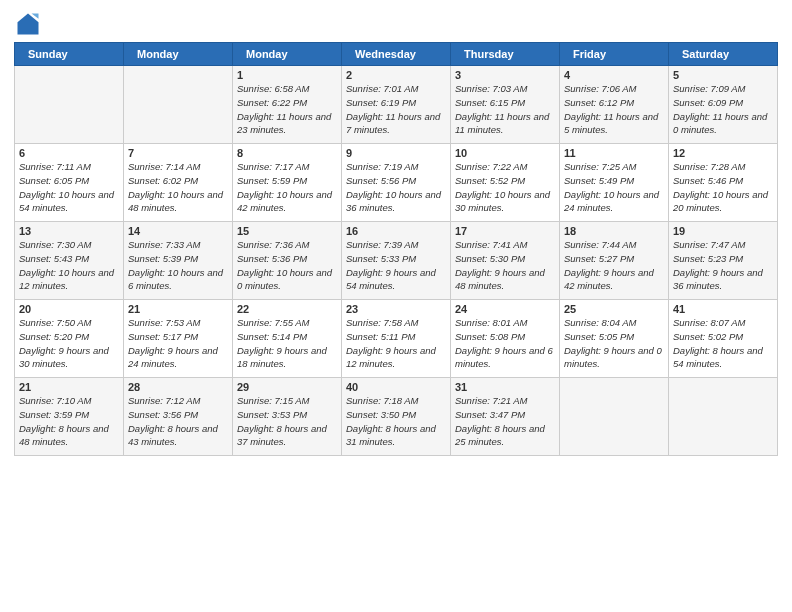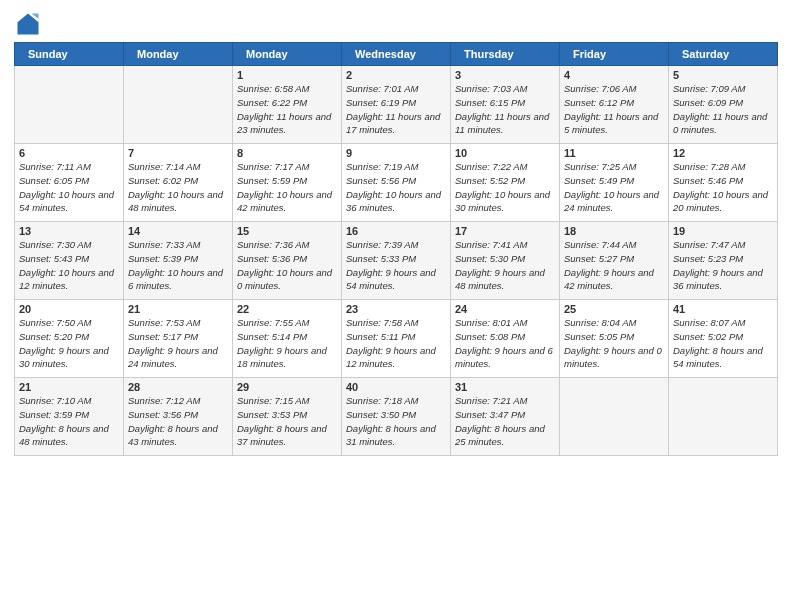--- a/index.html
+++ b/index.html
@@ -127,21 +127,21 @@
     <tbody id="calendar-body">
     <tr>
           <td></td>
           <td></td>
           <td>
             <span class="day-number">1</span>
             <div class="day-info"><span>Sunrise: 6:58 AM</span><br><span>Sunset: 6:22 PM</span><br><span>Daylight: 11 hours and 23 minutes.</span></div>
           </td>
           <td>
             <span class="day-number">2</span>
-            <div class="day-info"><span>Sunrise: 7:01 AM</span><br><span>Sunset: 6:19 PM</span><br><span>Daylight: 11 hours and 17 minutes.</span></div>
+            <div class="day-info"><span>Sunrise: 7:01 AM</span><br><span>Sunset: 6:19 PM</span><br><span>Daylight: 11 hours and 7 minutes.</span></div>
           </td>
           <td>
             <span class="day-number">3</span>
             <div class="day-info"><span>Sunrise: 7:03 AM</span><br><span>Sunset: 6:15 PM</span><br><span>Daylight: 11 hours and 11 minutes.</span></div>
           </td>
           <td>
             <span class="day-number">4</span>
             <div class="day-info"><span>Sunrise: 7:06 AM</span><br><span>Sunset: 6:12 PM</span><br><span>Daylight: 11 hours and 5 minutes.</span></div>
           </td>
           <td>

